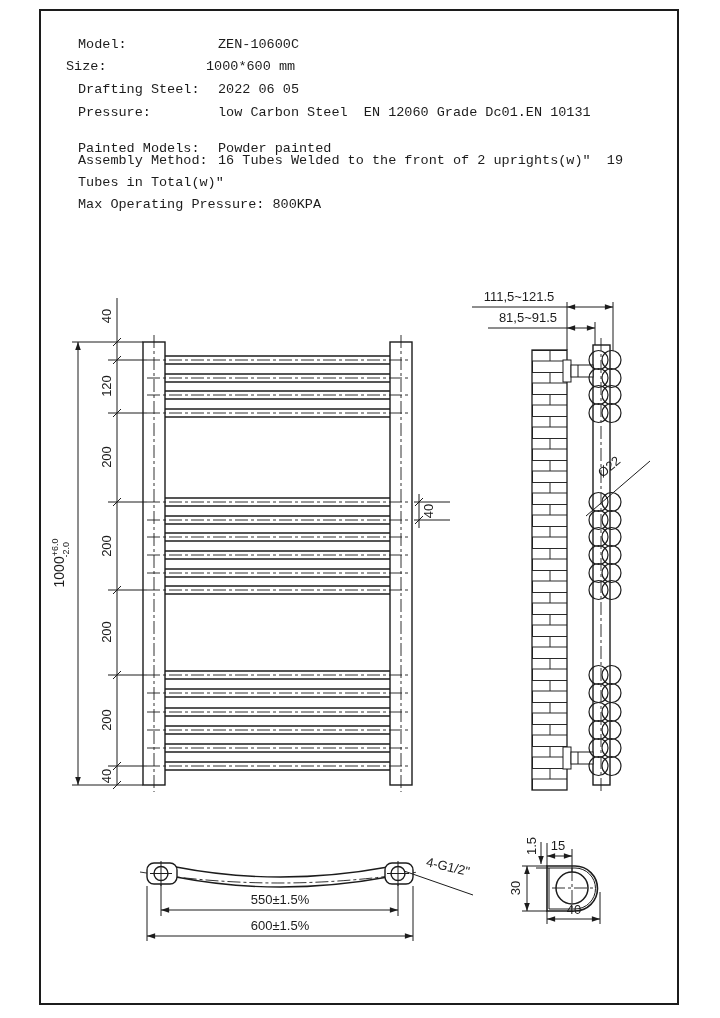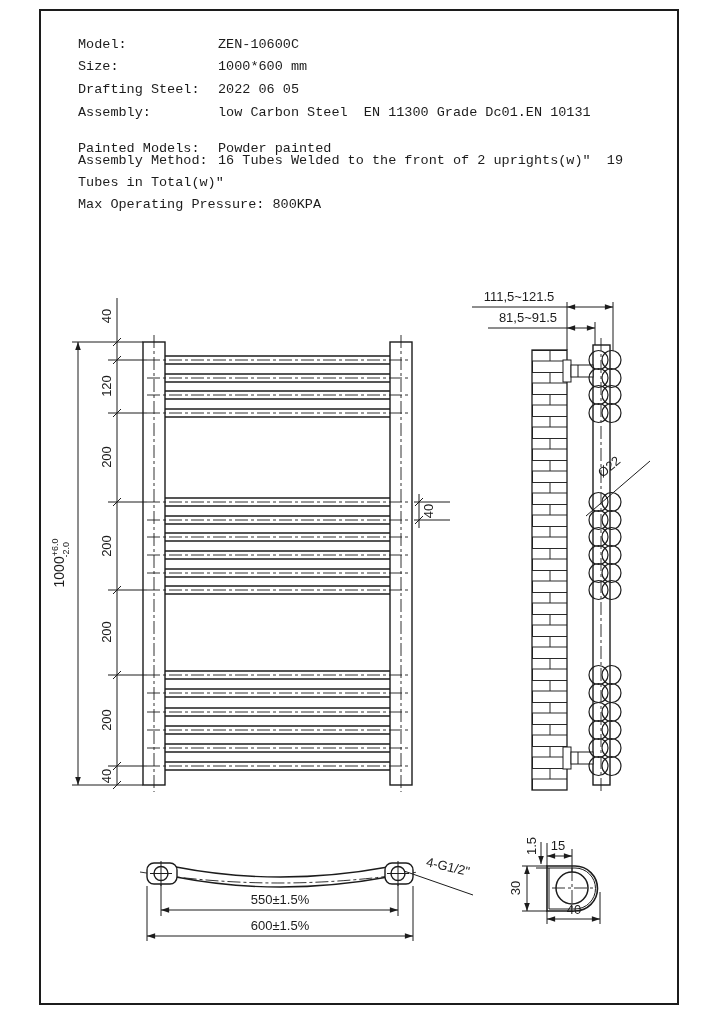--- a/index.html
+++ b/index.html
@@ -246,22 +246,22 @@
 
       <line x1="547" y1="911" x2="547" y2="924" class="thin"></line>
       <line x1="600" y1="892" x2="600" y2="924" class="thin"></line>
       <line x1="547" y1="919" x2="600" y2="919" class="dim" marker-start="url(#arw)" marker-end="url(#arw)"></line>
       <text x="574" y="914" text-anchor="middle" font-size="12">40</text>
     </g>
   </svg>
 
   <div>
     <div class="spec-row" style="left:78px;top:36px"><span class="spec-label">Model:</span><span class="spec-value">ZEN-10600C</span></div>
-    <div class="spec-row" style="left:78px;top:58px"><span class="spec-label">Size:</span><span class="spec-value">1000*600 mm</span></div>
+    <div class="spec-row" style="left:66px;top:58px"><span class="spec-label">Size:</span><span class="spec-value">1000*600 mm</span></div>
     <div class="spec-row" style="left:78px;top:81px"><span class="spec-label">Drafting Steel:</span><span class="spec-value">2022 06 05</span></div>
-    <div class="spec-row" style="left:78px;top:104px"><span class="spec-label">Assembly:</span><span class="spec-value">low Carbon Steel  EN 11300 Grade Dc01.EN 10131</span></div>
+    <div class="spec-row" style="left:78px;top:104px"><span class="spec-label">Pressure:</span><span class="spec-value">low Carbon Steel  EN 12060 Grade Dc01.EN 10131</span></div>
     <div class="spec-row" style="left:78px;top:140px"><span class="spec-label">Painted Models:</span><span class="spec-value">Powder painted</span></div>
     <div class="spec-row" style="left:78px;top:152px"><span class="spec-label">Assembly Method:</span><span class="spec-value">16 Tubes Welded to the front of 2 uprights(w)"  19</span></div>
     <div class="spec-row" style="left:78px;top:174px"><span>Tubes in Total(w)"</span></div>
     <div class="spec-row" style="left:78px;top:196px"><span>Max Operating Pressure: 800KPA</span></div>
   </div>
 
 </div>
 
 </body></html>

